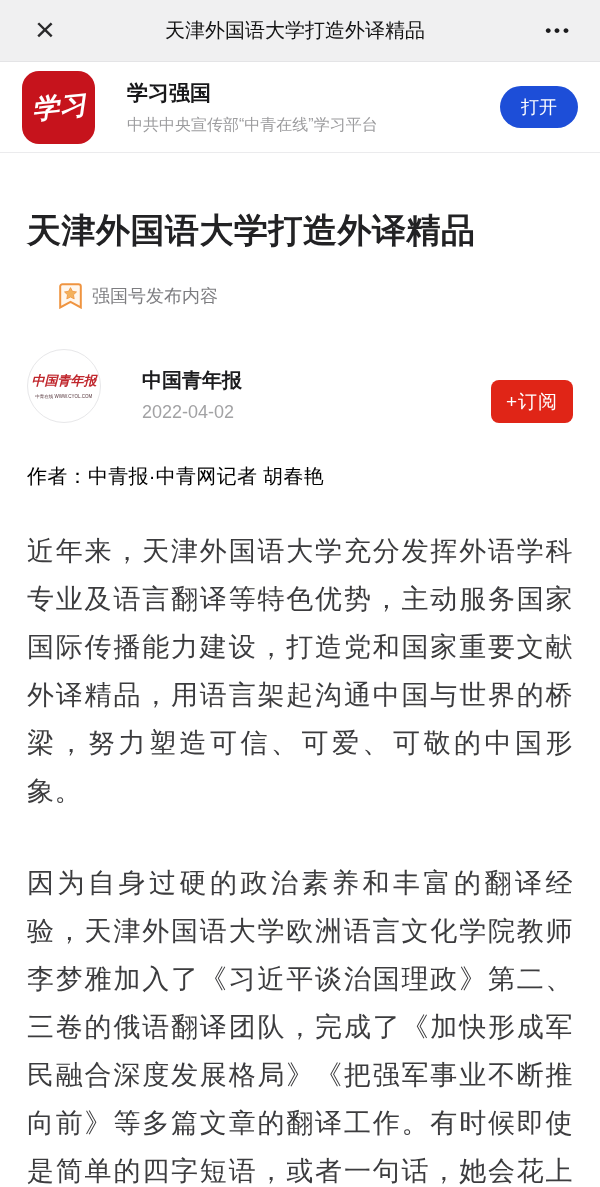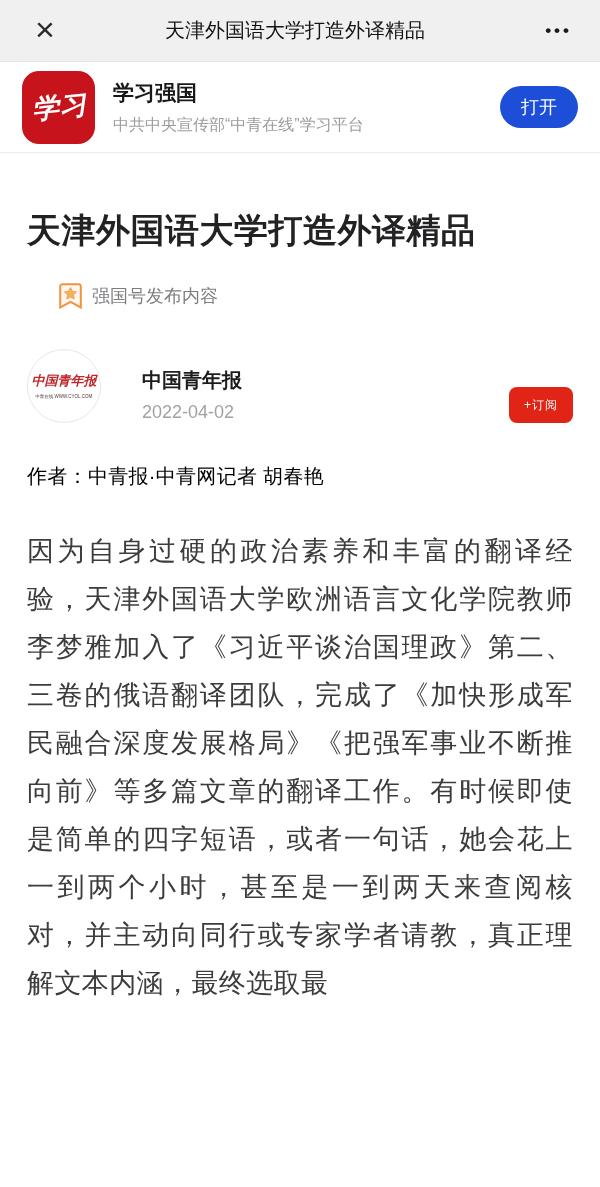--- a/index.html
+++ b/index.html
@@ -43,21 +43,21 @@
     width: 73px; height: 73px; border-radius: 17px;
     background: #c6131c;
     display: flex; align-items: center; justify-content: center;
     flex-shrink: 0;
   }
   .app-logo span {
     color: #ffffff; font-size: 27px; font-weight: bold; font-style: italic;
     font-family: "DejaVu Serif", "Liberation Serif", serif;
     transform: rotate(-6deg);
   }
-  .banner-text { flex: 1; margin-left: 18px; overflow: hidden; }
+  .banner-text { flex: 1; margin-left: 32px; overflow: hidden; }
   .app-name { font-size: 21px; font-weight: bold; color: #18181a; }
   .app-desc { font-size: 16px; color: #9c9c9e; margin-top: 8px; white-space: nowrap; }
   .open-btn {
     flex-shrink: 0; margin-left: 12px;
     background: #1d4ed8; color: #ffffff;
     font-size: 18px; line-height: 1;
     padding: 12px 21px; border-radius: 22px; border: none;
     cursor: pointer;
   }
 
@@ -93,21 +93,21 @@
   .publisher-logo .logo-sub {
     color: #54343a; font-size: 5px; margin-top: 3px; white-space: nowrap;
     transform: scale(0.9);
   }
   .publisher-meta { flex: 1; margin-left: 17px; }
   .publisher-name { font-size: 20px; font-weight: bold; color: #1c1c1e; }
   .publisher-date { font-size: 18px; color: #a2a2a4; margin-top: 8px; }
   .subscribe-btn {
     flex-shrink: 0;
     background: #e02517; color: #ffffff;
-    font-size: 12px; line-height: 1;
+    font-size: 19px; line-height: 1;
     padding: 12px 15px; border-radius: 8px; border: none;
     cursor: pointer; letter-spacing: 1px;
   }
 
   .author-line {
     margin-top: 40px;
     font-size: 20px; color: #000000; letter-spacing: 0.3px;
   }
 
   .article-body { margin-top: 37px; }
@@ -158,16 +158,17 @@
     <div class="publisher-meta">
       <div class="publisher-name">中国青年报</div>
       <div class="publisher-date">2022-04-02</div>
     </div>
     <button class="subscribe-btn">+订阅</button>
   </div>
 
   <div class="author-line">作者：中青报·中青网记者 胡春艳</div>
 
   <div class="article-body">
+    <p>近年来，天津外国语大学充分发挥外语学科专业及语言翻译等特色优势，主动服务国家国际传播能力建设，打造党和国家重要文献外译精品，用语言架起沟通中国与世界的桥梁，努力塑造可信、可爱、可敬的中国形象。</p>
     <p>因为自身过硬的政治素养和丰富的翻译经验，天津外国语大学欧洲语言文化学院教师李梦雅加入了《习近平谈治国理政》第二、三卷的俄语翻译团队，完成了《加快形成军民融合深度发展格局》《把强军事业不断推向前》等多篇文章的翻译工作。有时候即使是简单的四字短语，或者一句话，她会花上一到两个小时，甚至是一到两天来查阅核对，并主动向同行或专家学者请教，真正理解文本内涵，最终选取最</p>
   </div>
 
 </main>
 
 </body></html>

